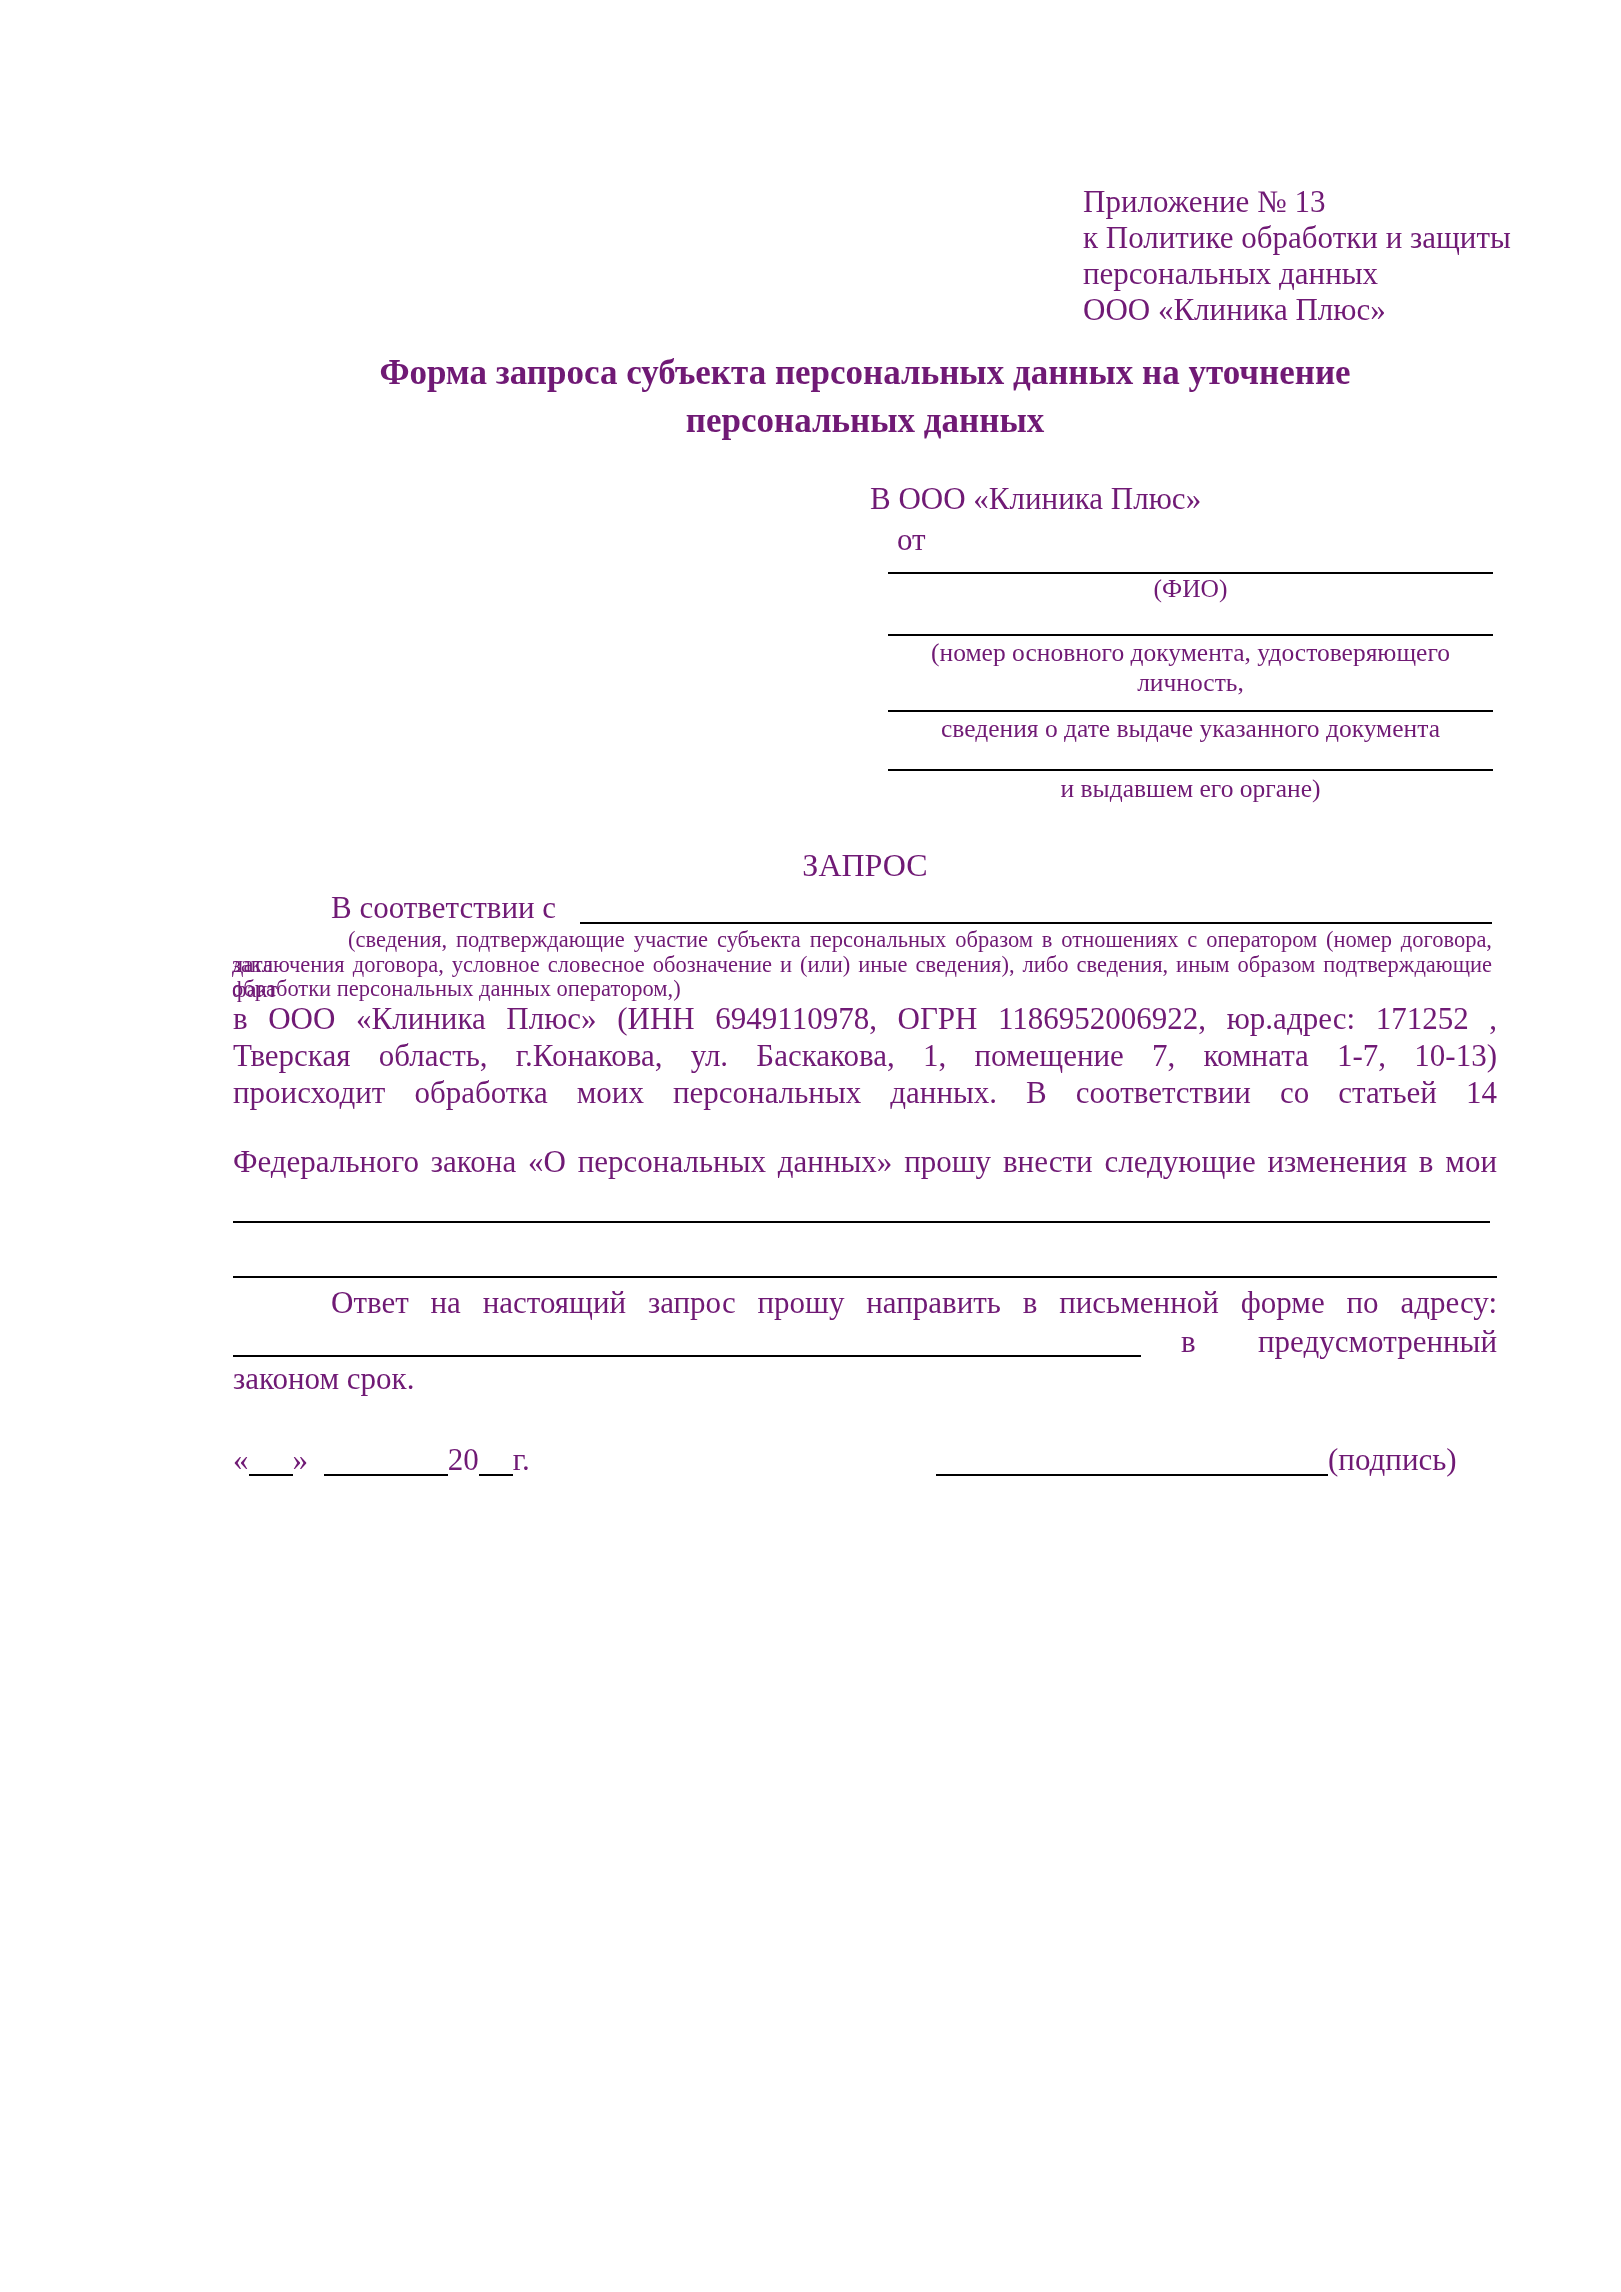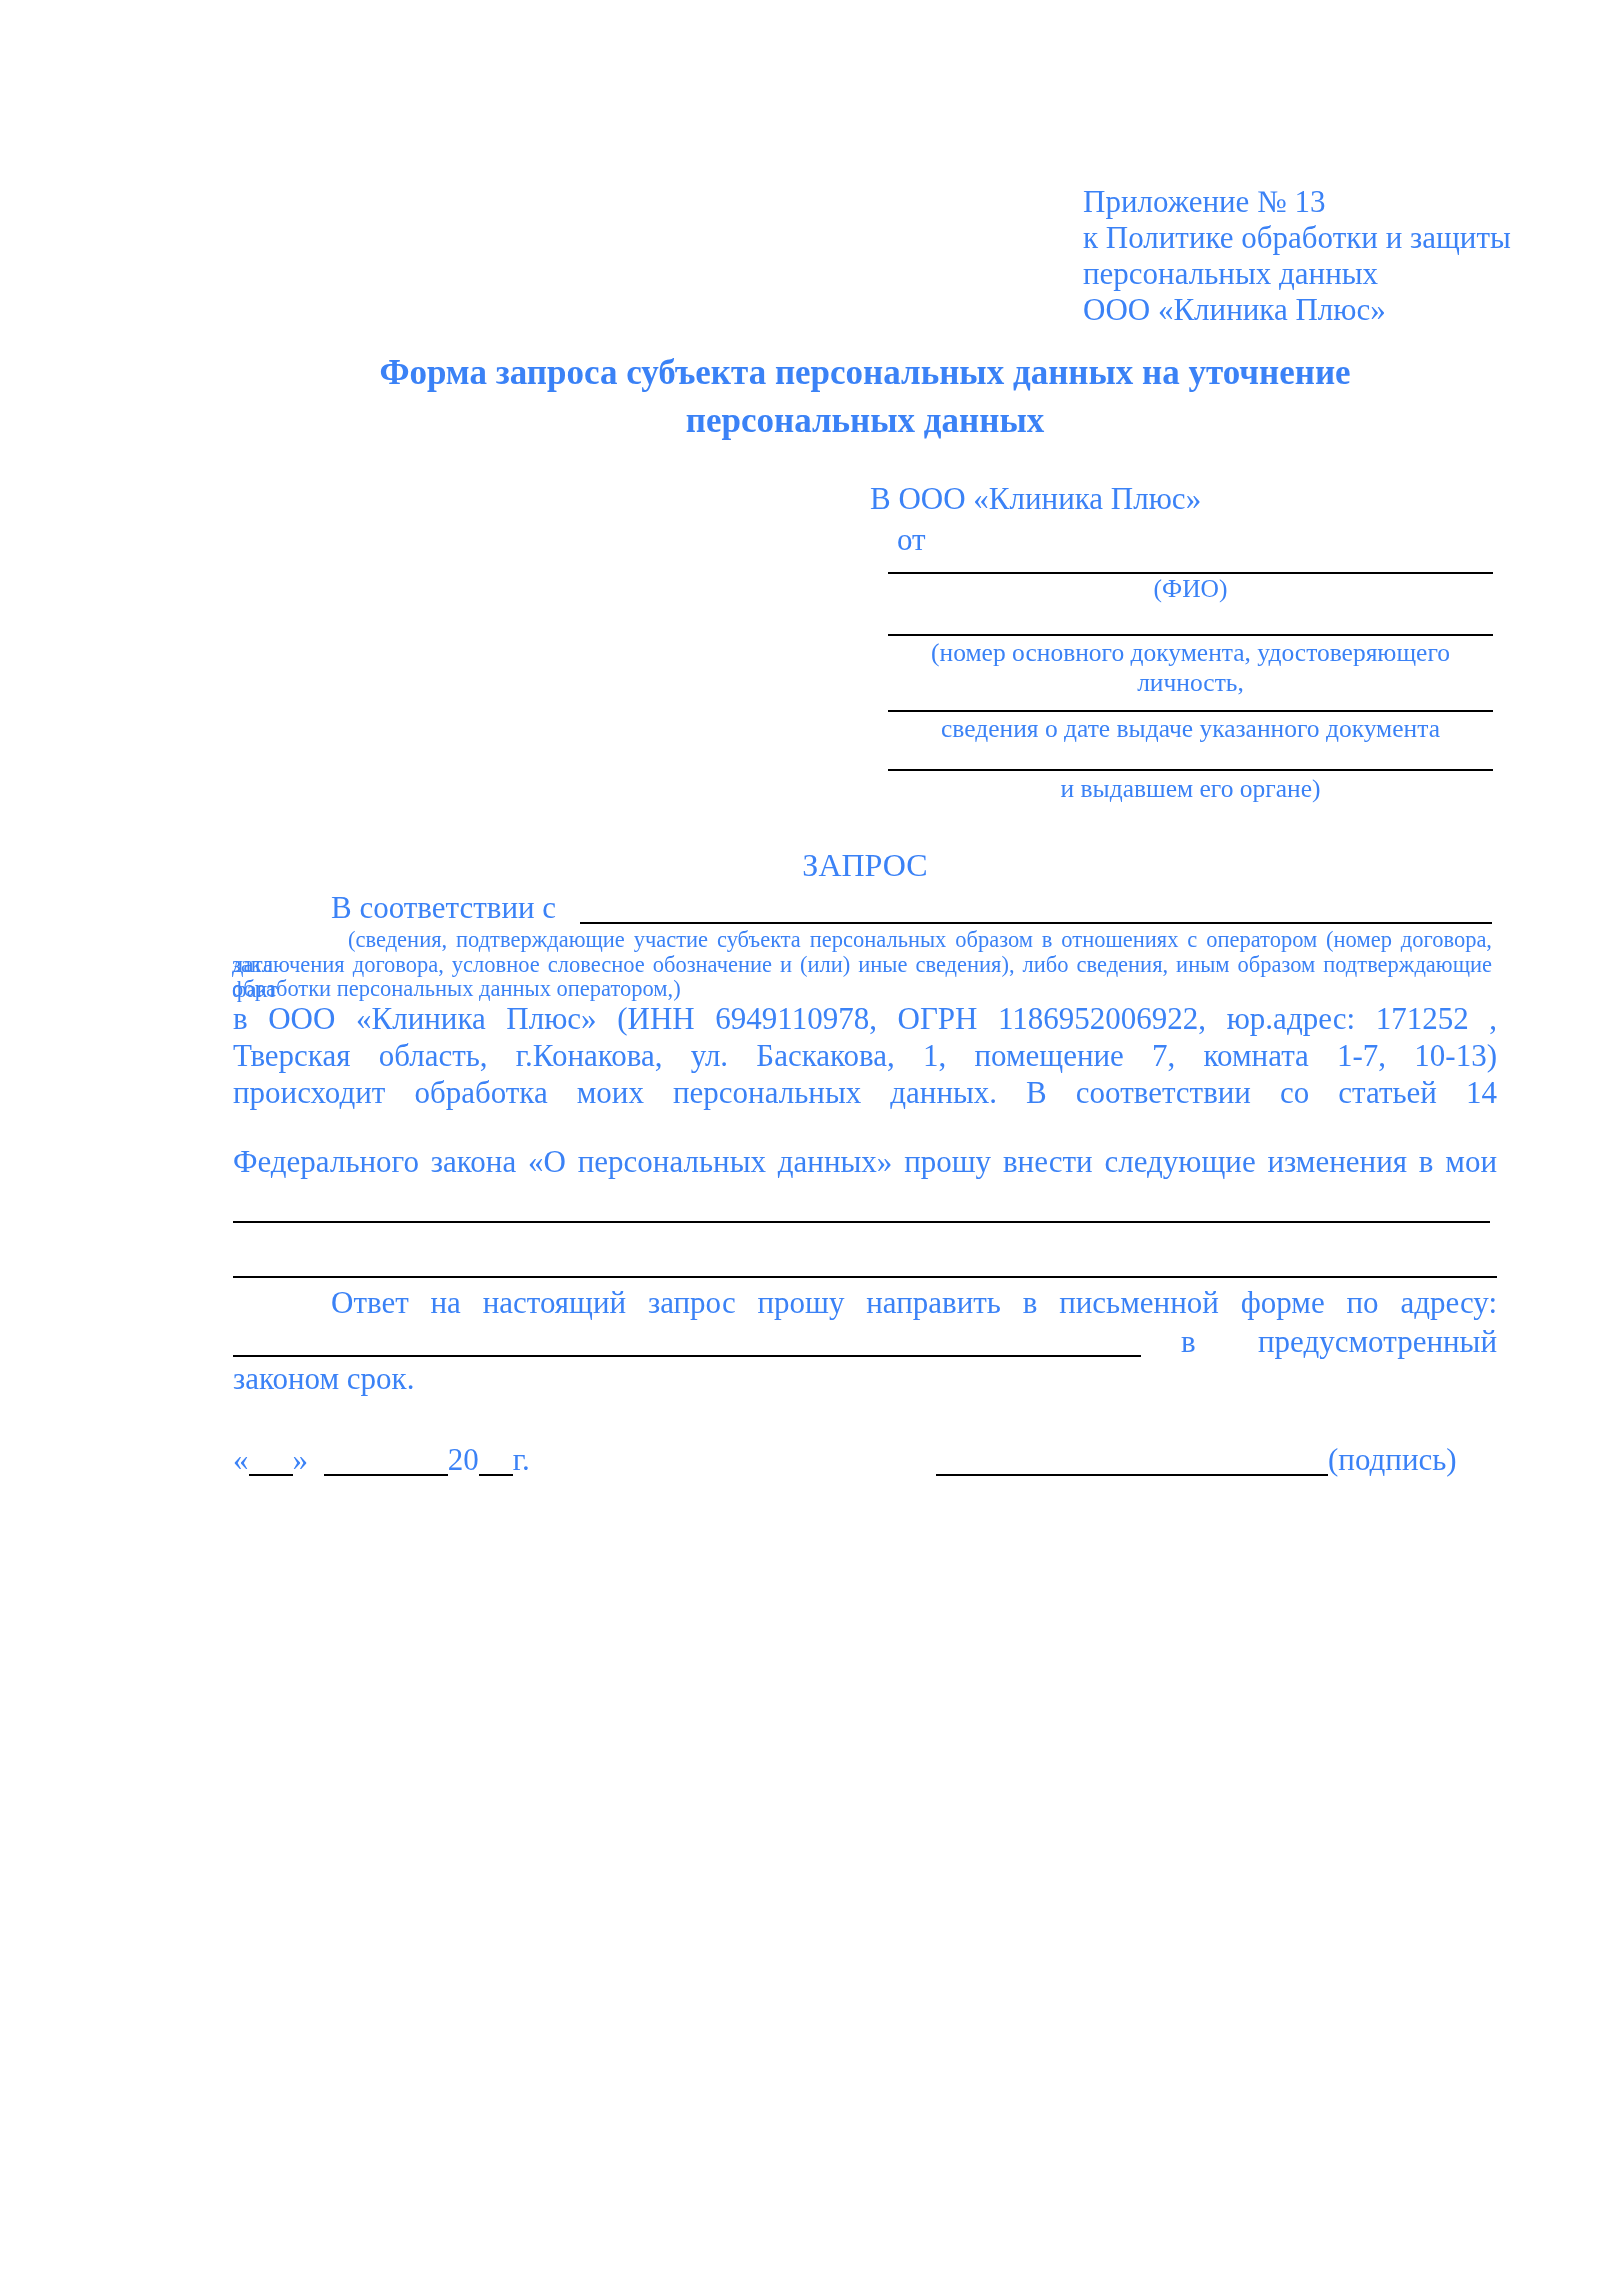--- a/index.html
+++ b/index.html
@@ -2,21 +2,21 @@
 <html><head>
 <meta charset="utf-8">
 <style>
   html, body { margin: 0; padding: 0; background: #888; }
   .page {
     position: relative;
     width: 1621px;
     height: 2293px;
     margin: 0 auto;
     background: #ffffff;
-    color: #3b82f6;
+    color: #701a75;
     font-family: "Liberation Serif", "DejaVu Serif", serif;
   }
   .abs { position: absolute; }
   .body-text { font-size: 31px; line-height: 37px; }
   .header-note { font-size: 31px; line-height: 36px; }
   .doc-title { font-size: 35px; font-weight: bold; line-height: 48px; text-align: center; }
   .heading { font-size: 32px; text-align: center; }
   .caption { font-size: 25.5px; text-align: center; }
   .fine { font-size: 22.5px; line-height: 24.5px; }
   .jline { text-align: justify; text-align-last: justify; }

